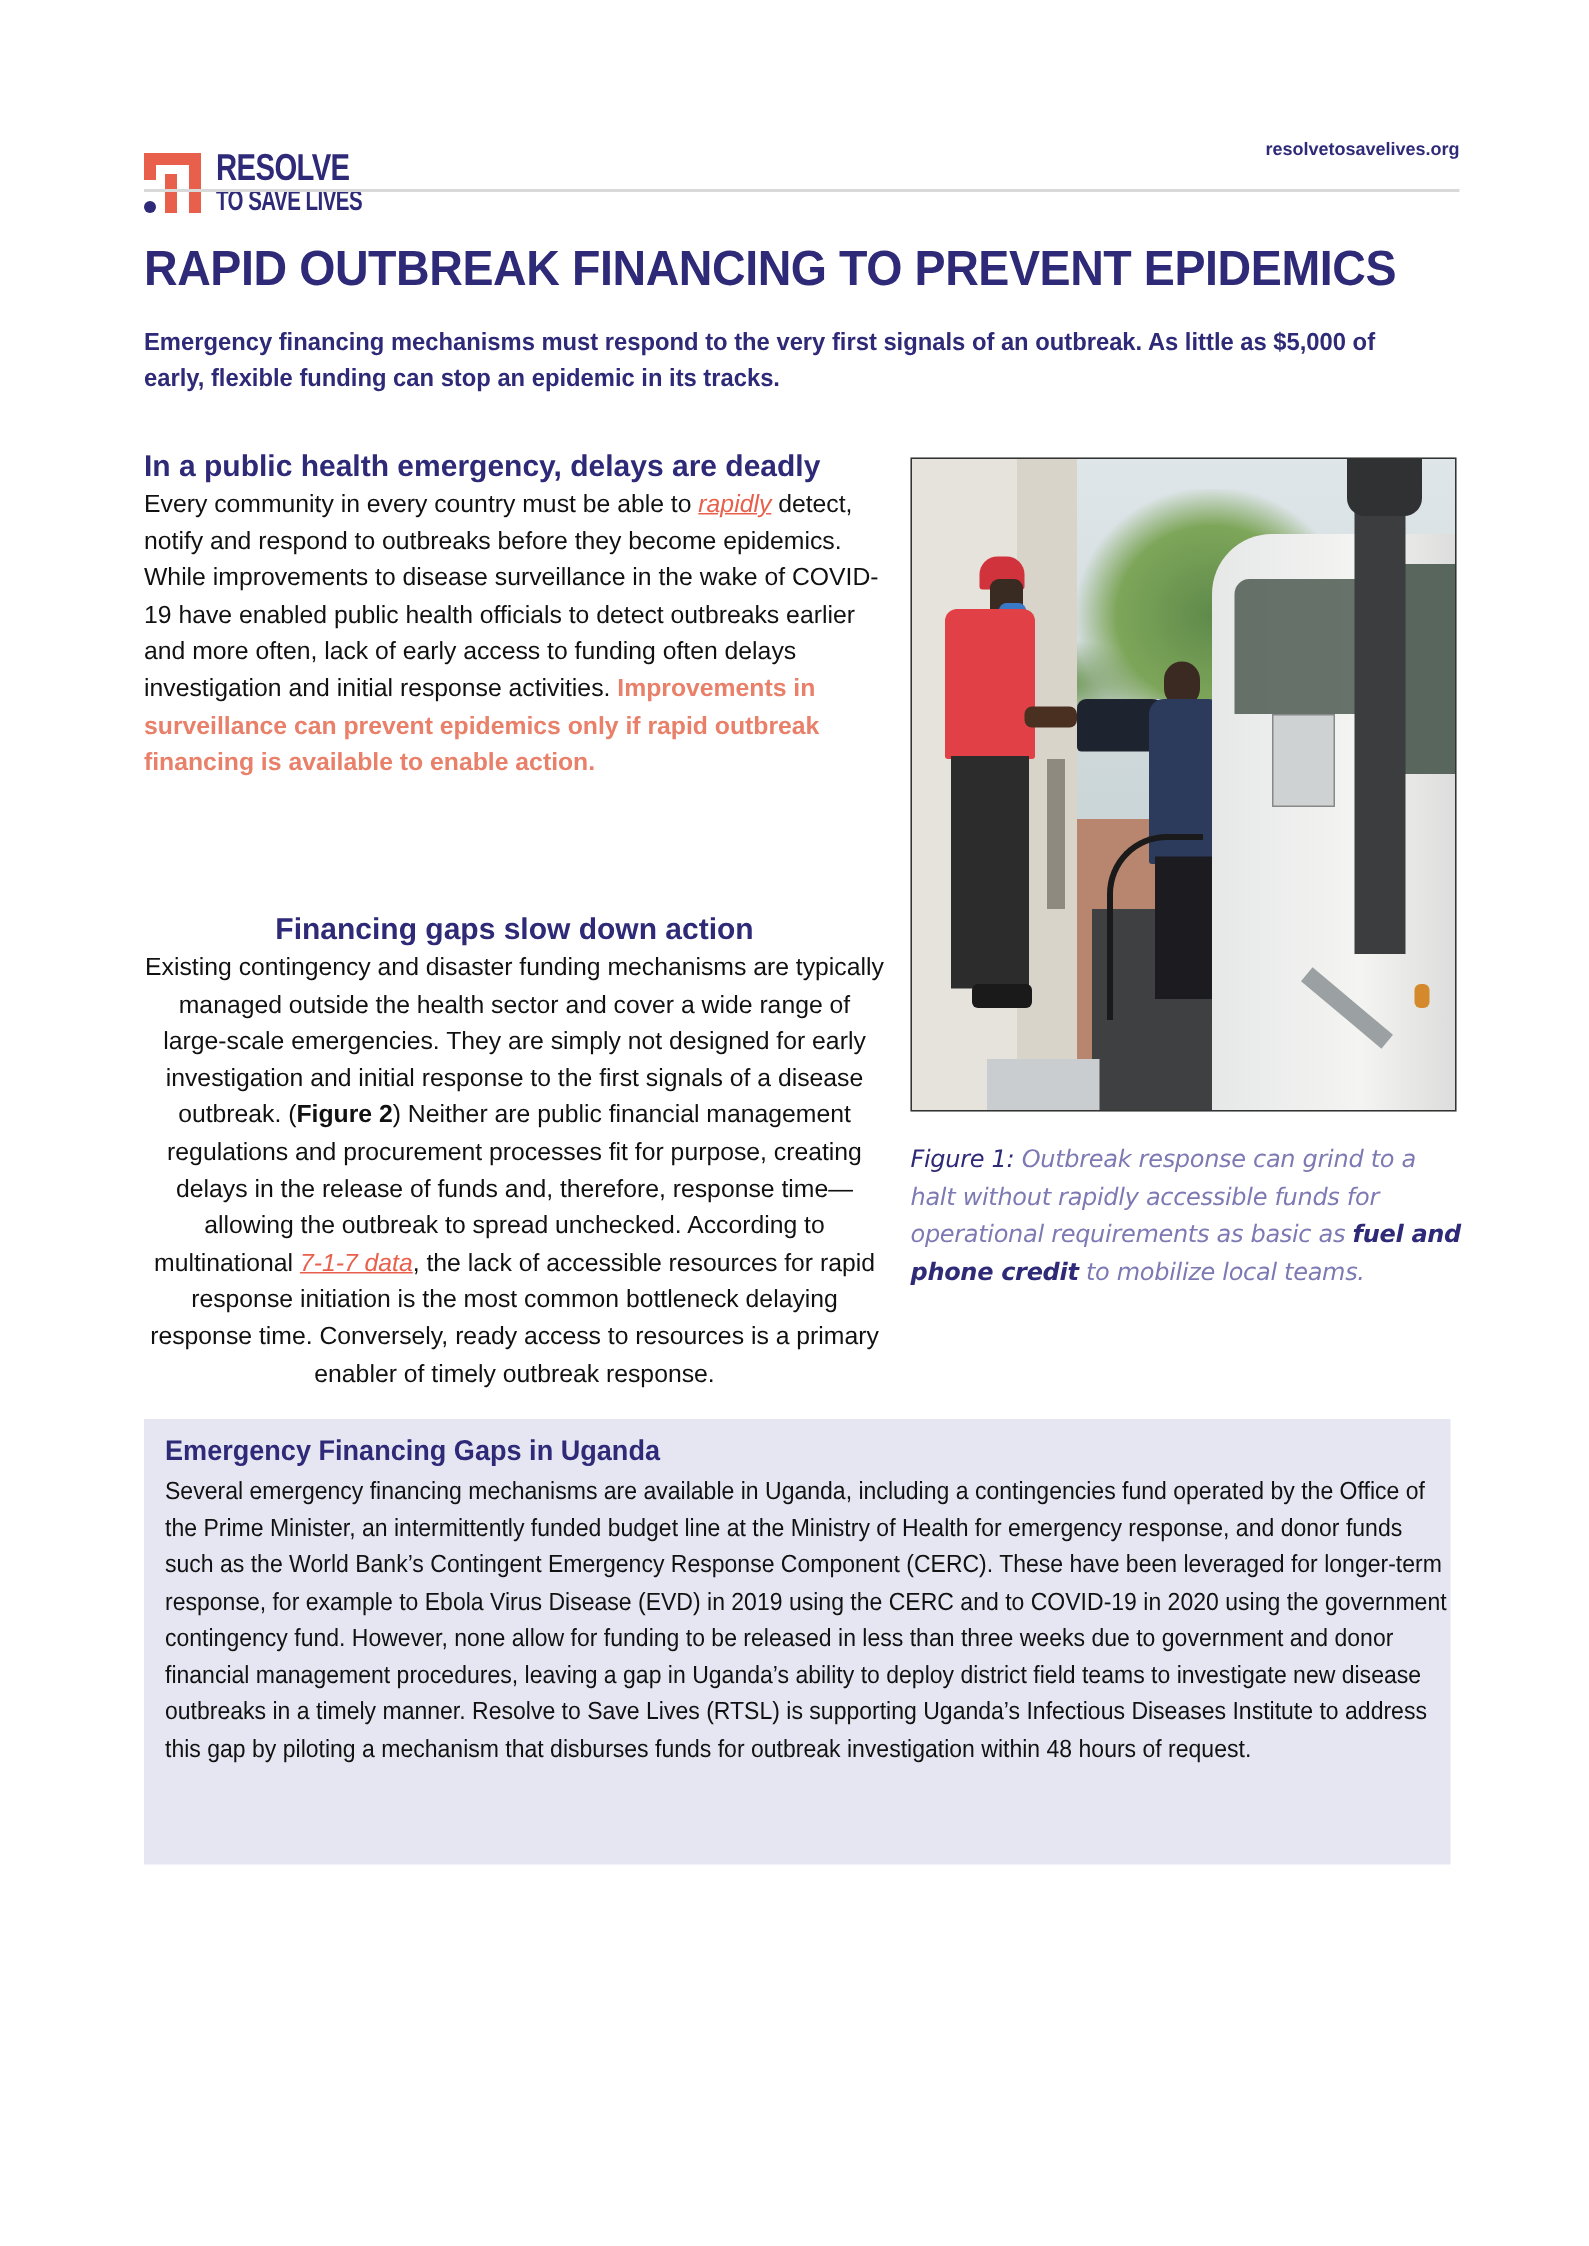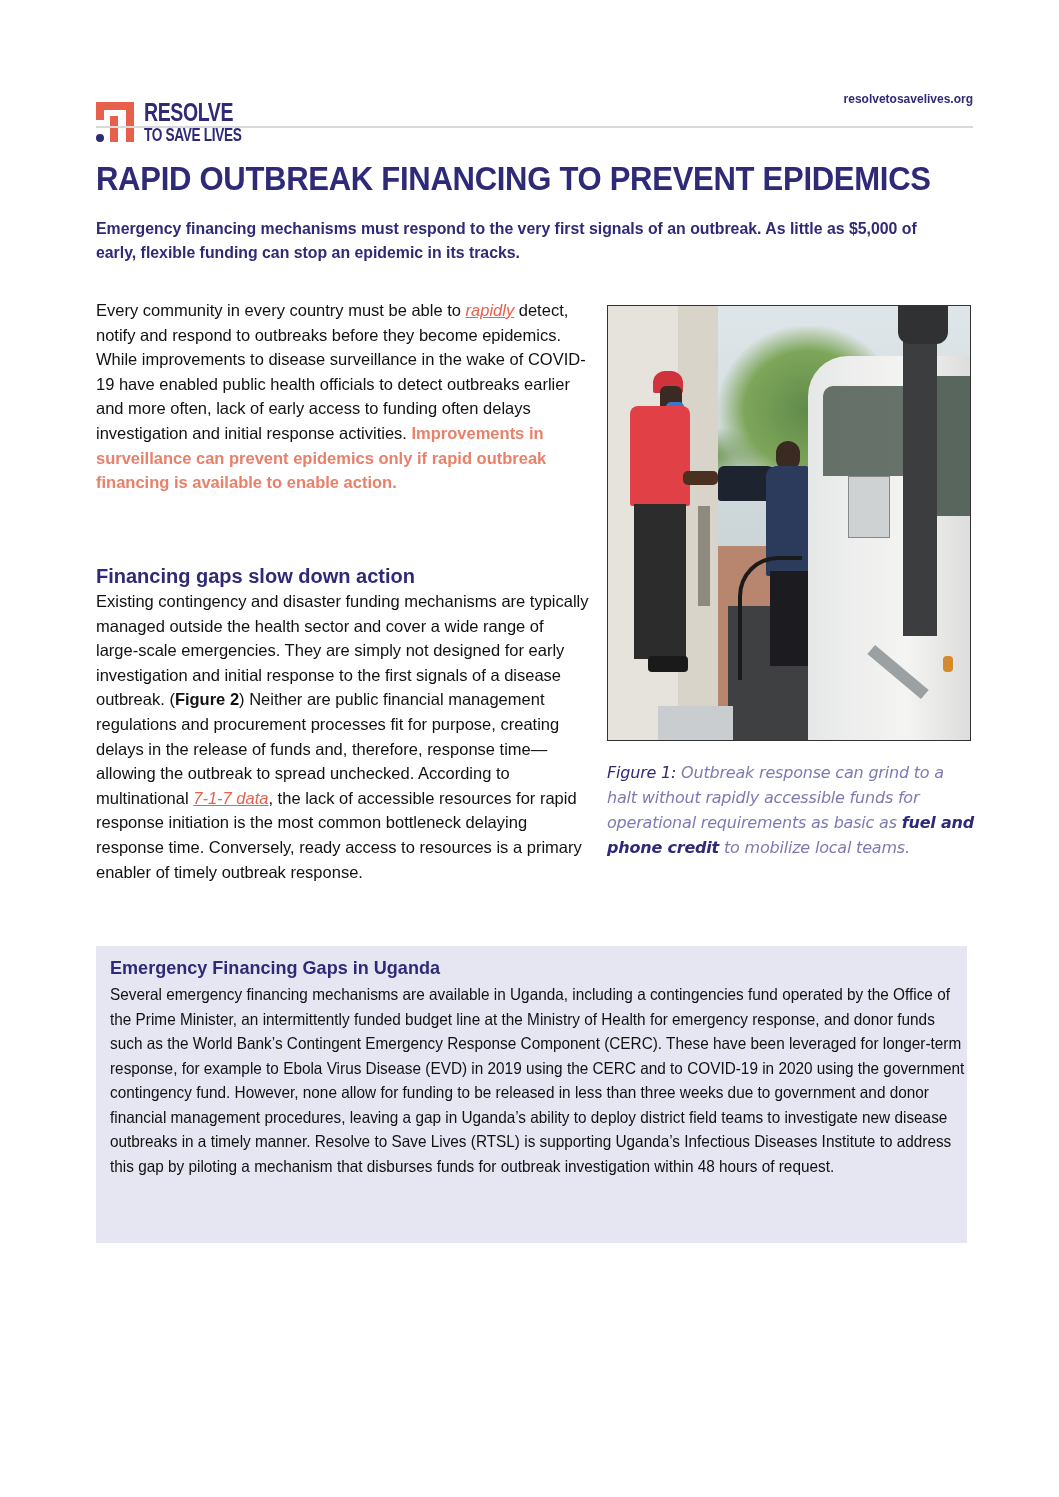--- a/index.html
+++ b/index.html
@@ -45,24 +45,25 @@
   <div class="logo-text1">RESOLVE</div>
   <div class="logo-text2">TO SAVE LIVES</div>
 </div>
 <div class="site-url">resolvetosavelives.org</div>
 <div class="header-rule"></div>
 
 <h1 class="page-title" style="margin:0;">RAPID OUTBREAK FINANCING TO PREVENT EPIDEMICS</h1>
 <p class="lede" style="margin:0;">Emergency financing mechanisms must respond to the very first signals of an outbreak. As little as $5,000 of early, flexible funding can stop an epidemic in its tracks.</p>
 
 <div class="col-left" style="top:298px;">
+  <h2 class="section-heading">In a public health emergency, delays are deadly</h2>
   <p class="body-text"><span>Every community in every country must be able to </span><a class="link">rapidly</a><span> detect, notify and respond to outbreaks before they become epidemics. While improvements to disease surveillance in the wake of COVID-19 have enabled public health officials to detect outbreaks earlier and more often, lack of early access to funding often delays investigation and initial response activities. </span><span class="emph-orange">Improvements in surveillance can prevent epidemics only if rapid outbreak financing is available to enable action.</span></p>
 </div>
 
-<div class="col-left" style="top:563px;">
+<div class="col-left" style="top:607px;text-align:center;">
   <h2 class="section-heading">Financing gaps slow down action</h2>
   <p class="body-text"><span>Existing contingency and disaster funding mechanisms are typically managed outside the health sector and cover a wide range of large-scale emergencies. They are simply not designed for early investigation and initial response to the first signals of a disease outbreak. (</span><b>Figure 2</b><span>) Neither are public financial management regulations and procurement processes fit for purpose, creating delays in the release of funds and, therefore, response time—allowing the outbreak to spread unchecked. According to multinational </span><a class="link">7-1-7 data</a><span>, the lack of accessible resources for rapid response initiation is the most common bottleneck delaying response time. Conversely, ready access to resources is a primary enabler of timely outbreak response.</span></p>
 </div>
 
 <div class="photo" title="Fuel station attendant in red uniform writing on a pad beside a man refueling a white vehicle">
 
   <div style="left:0;top:0;width:364px;height:260px;background:linear-gradient(#dfe6ea,#c9d4d6);"></div>
 
   <div style="left:110px;top:20px;width:180px;height:140px;background:radial-gradient(ellipse at 50% 60%,#5f8a4a,#7ea65a 50%,transparent 72%);"></div>
   <div style="left:40px;top:120px;width:120px;height:60px;background:radial-gradient(ellipse,#6c9550,transparent 70%);"></div>

